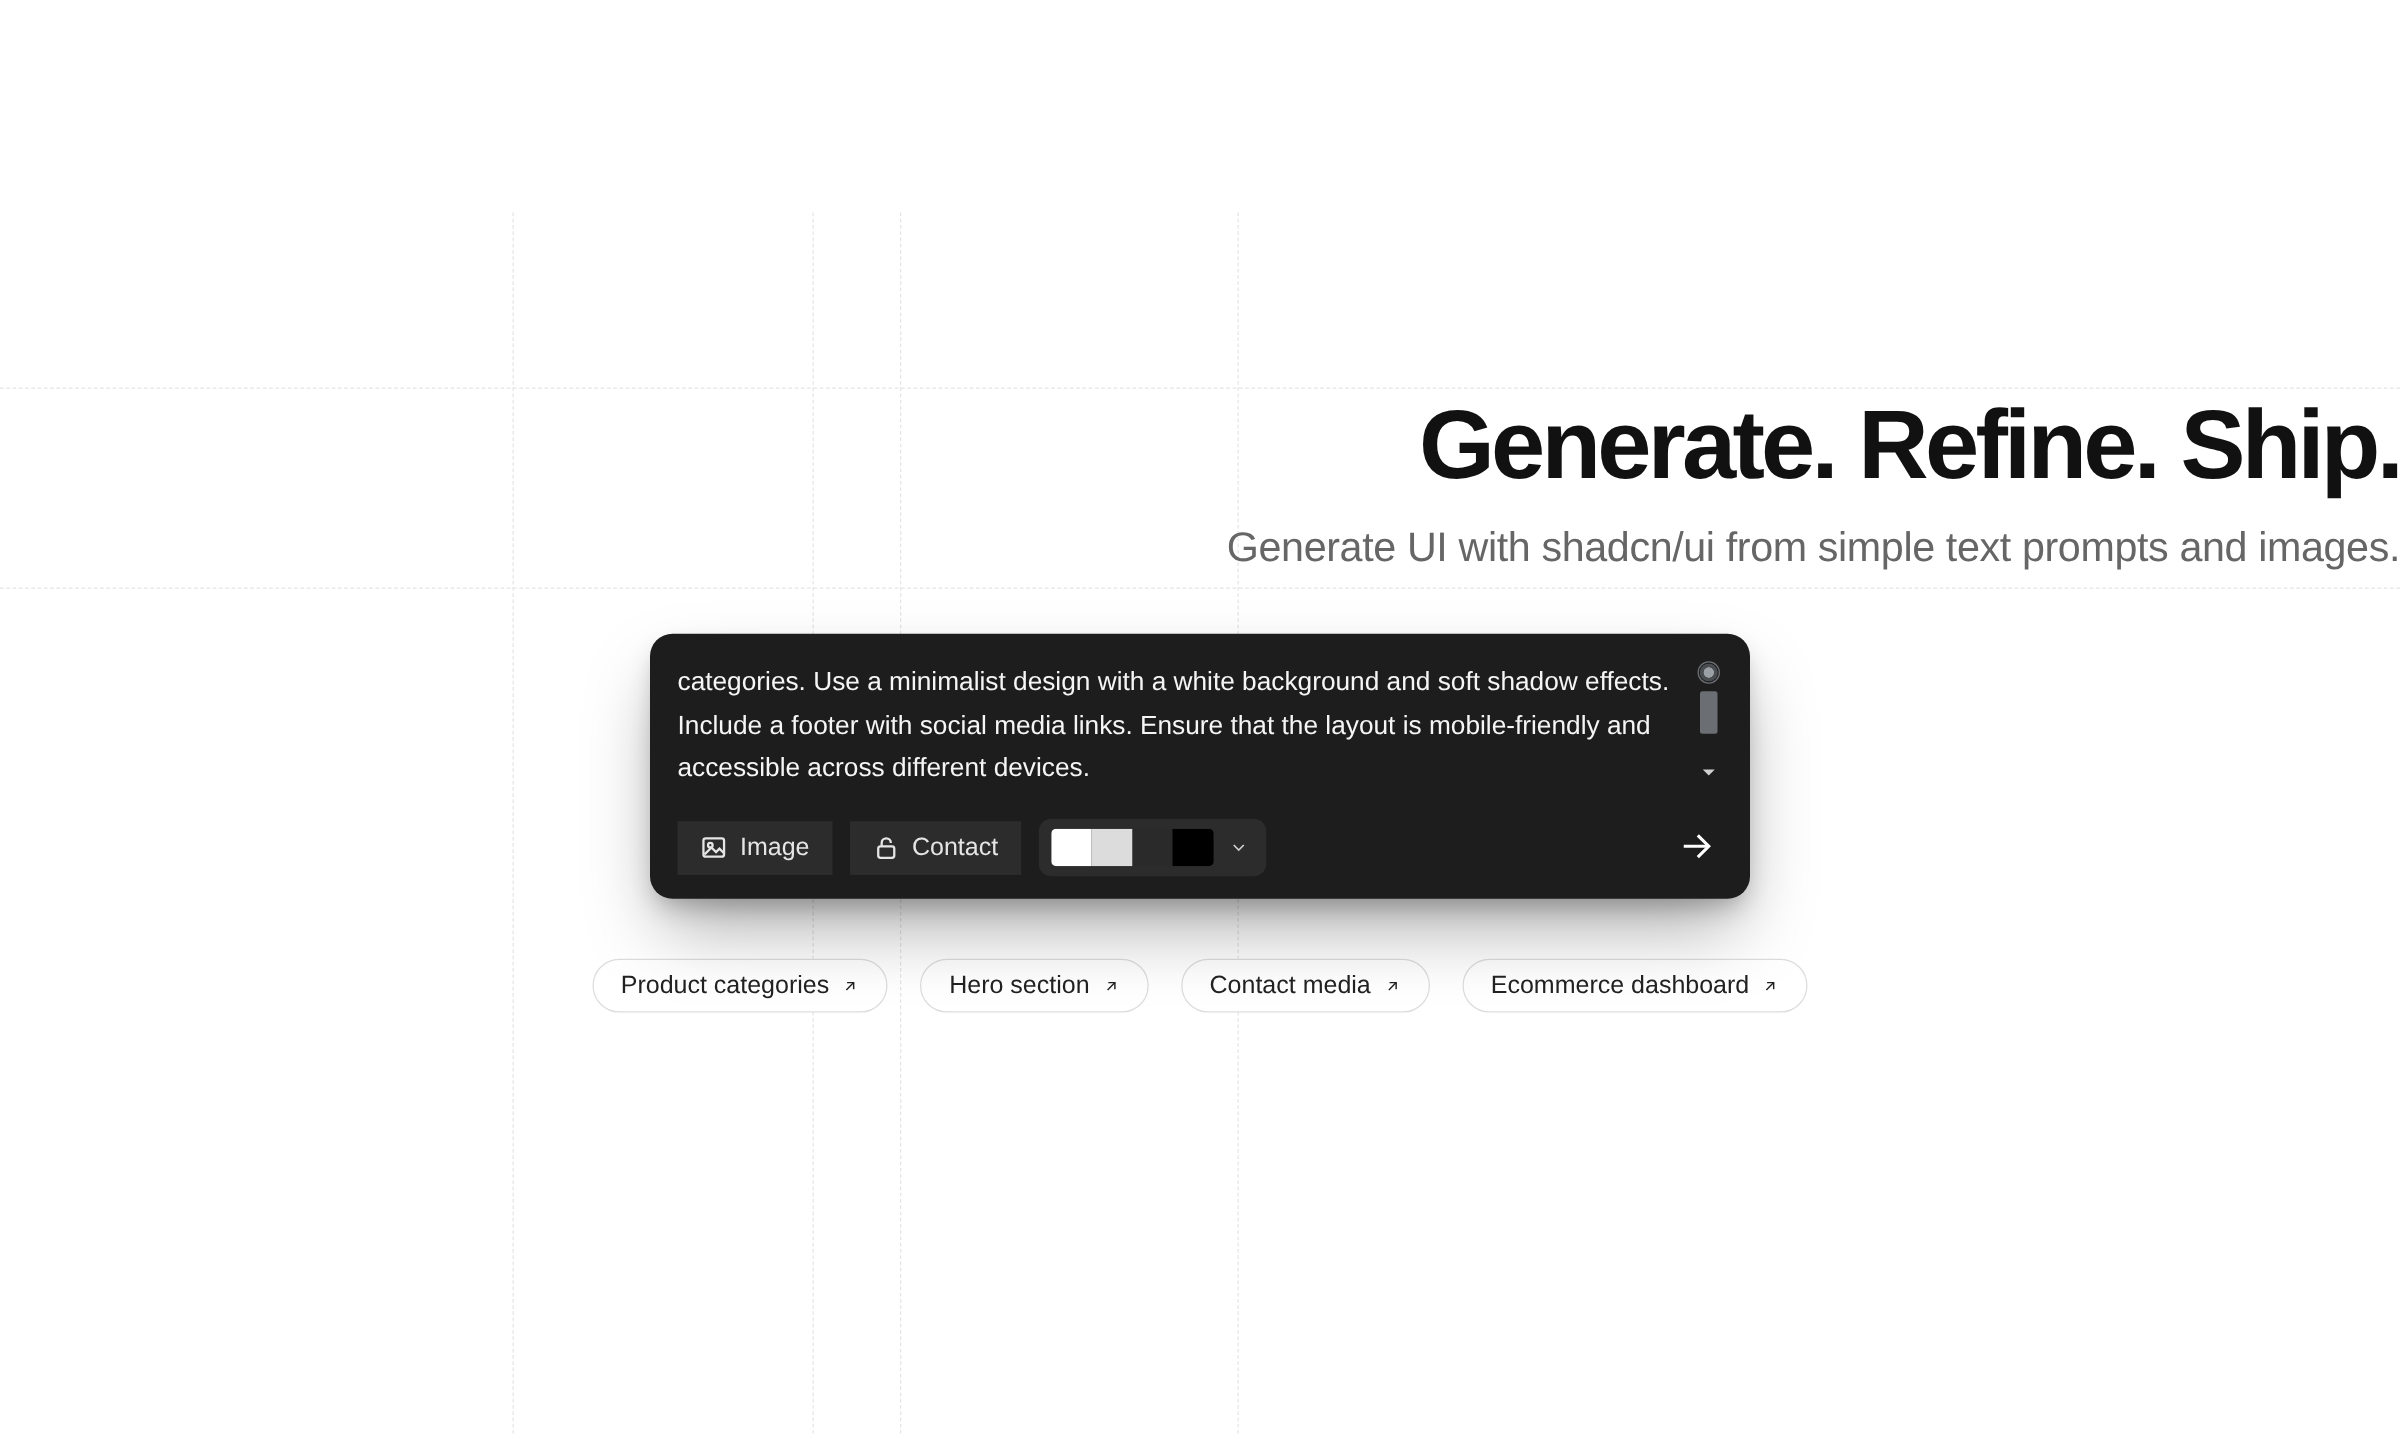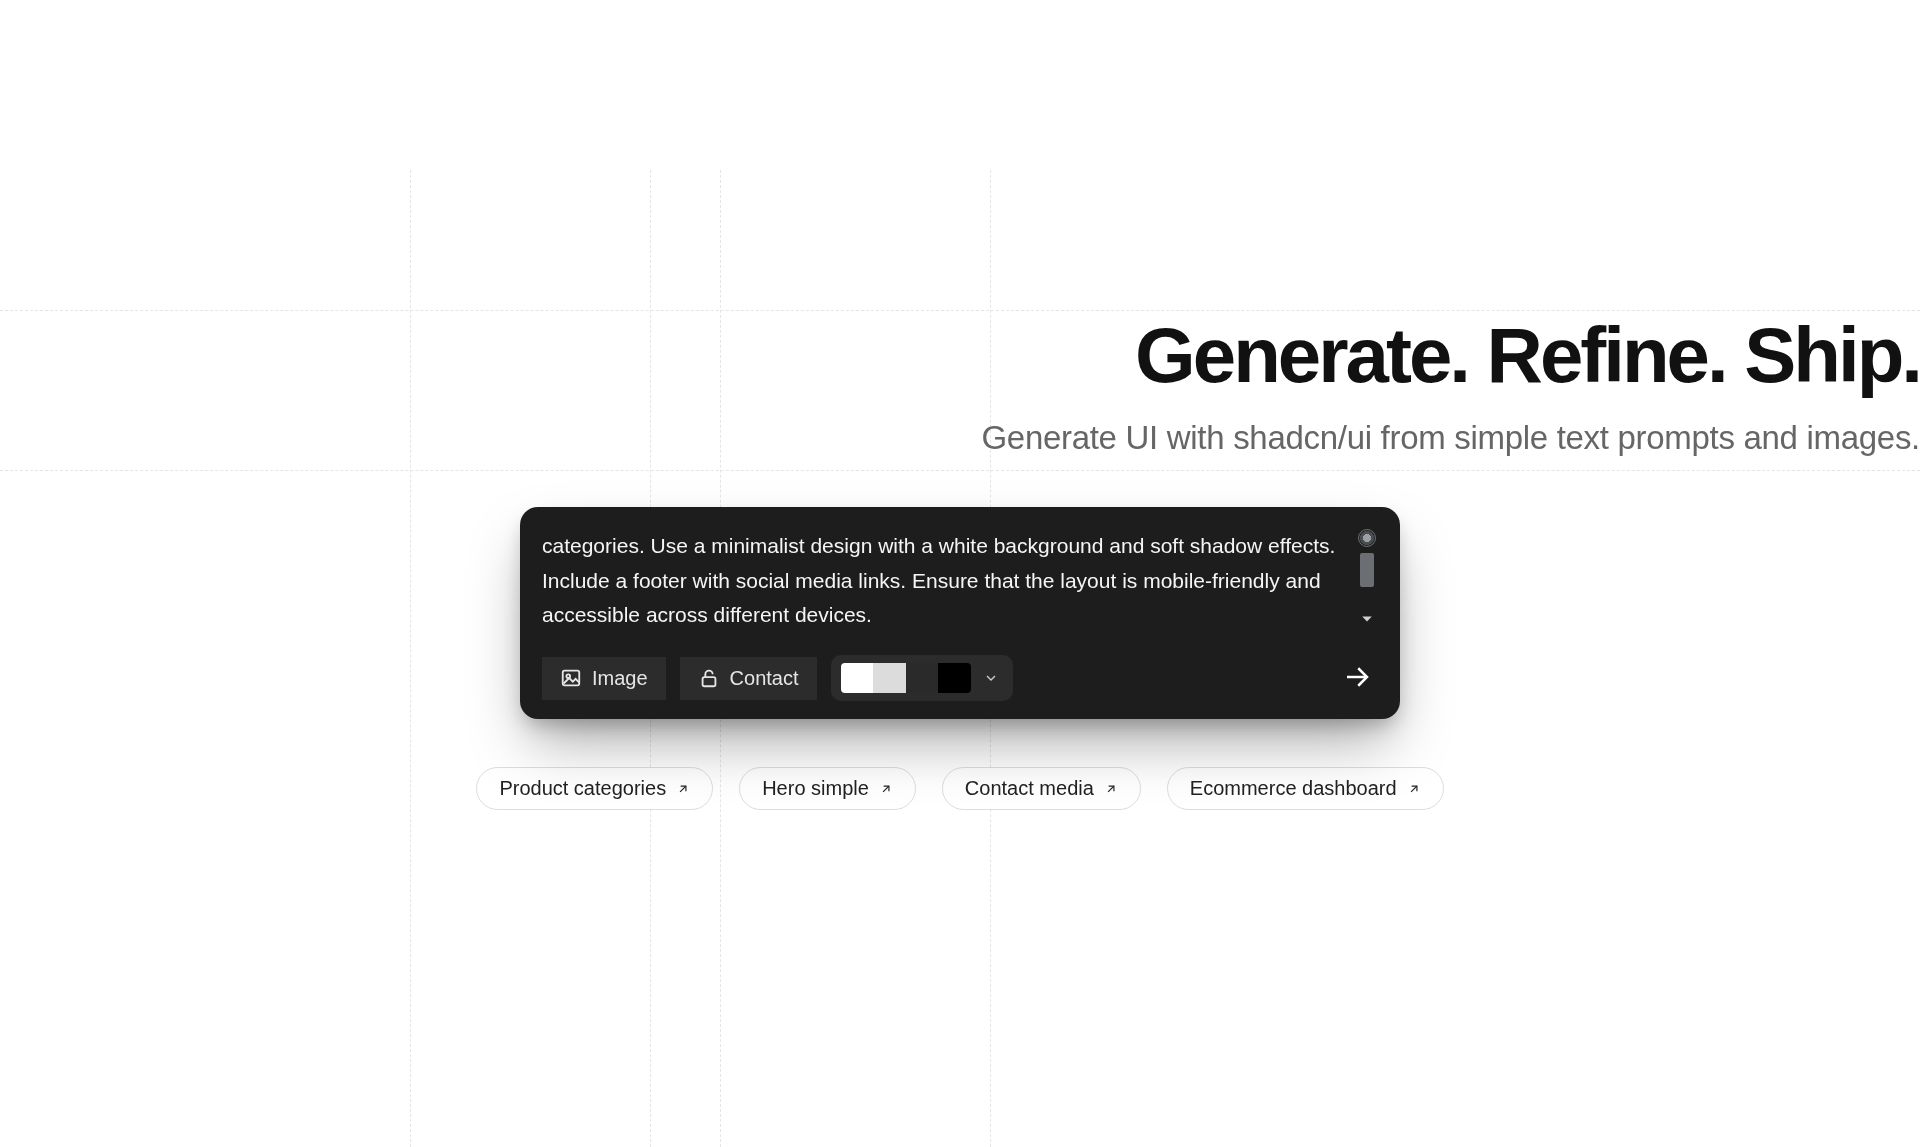--- a/index.html
+++ b/index.html
@@ -318,21 +318,21 @@
 
 <div class="chips">
   <button class="chip">
     <span>Product categories</span>
     <svg viewBox="0 0 24 24">
         <path d="M7 17L17 7"></path>
         <path d="M8 7h9v9"></path>
       </svg>
   </button>
   <button class="chip">
-    <span>Hero simple</span>
+    <span>Hero section</span>
     <svg viewBox="0 0 24 24">
         <path d="M7 17L17 7"></path>
         <path d="M8 7h9v9"></path>
       </svg>
   </button>
   <button class="chip">
     <span>Contact media</span>
     <svg viewBox="0 0 24 24">
         <path d="M7 17L17 7"></path>
         <path d="M8 7h9v9"></path>

